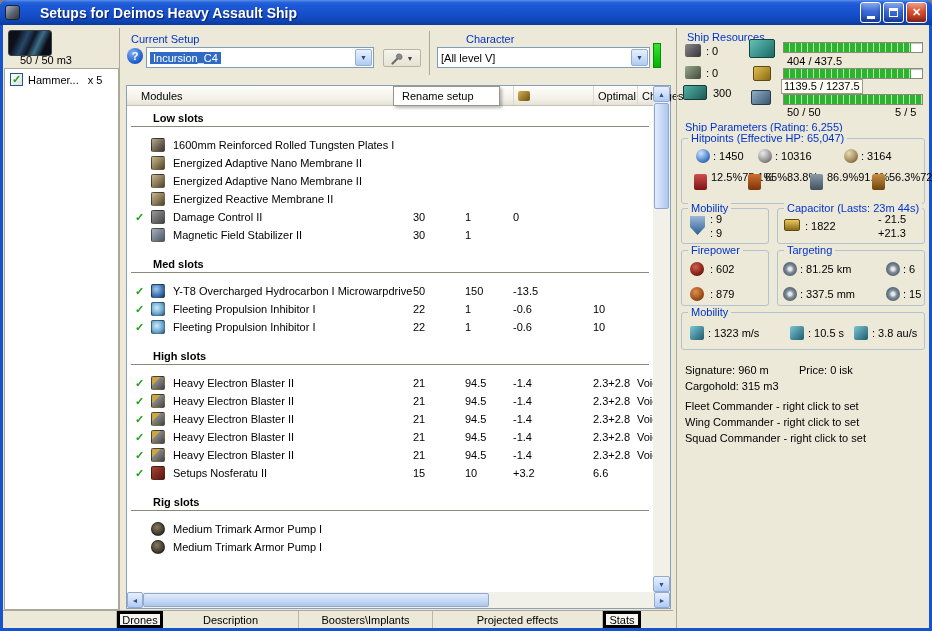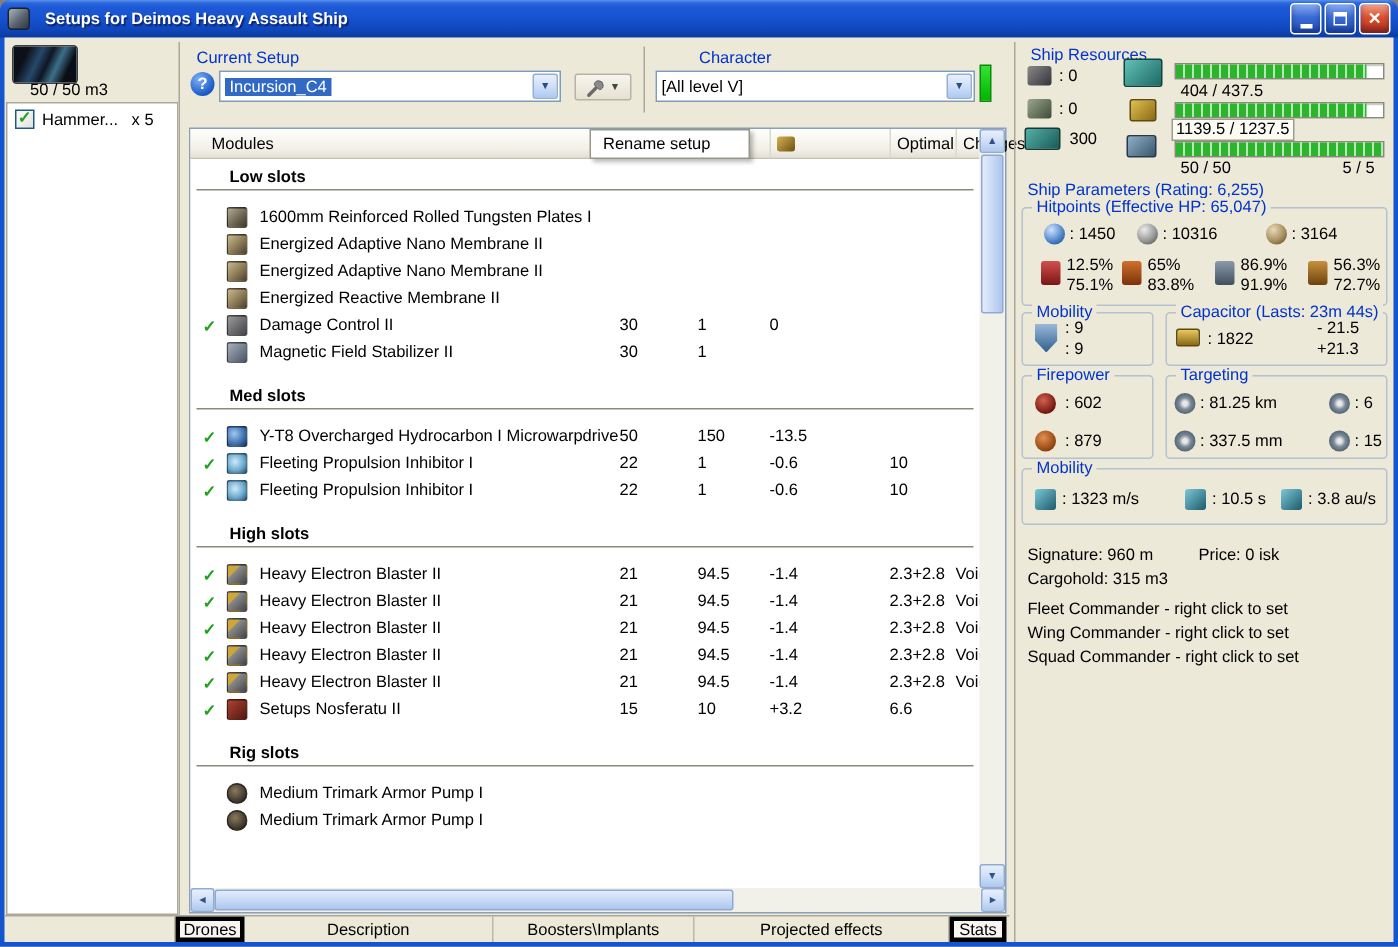--- a/index.html
+++ b/index.html
@@ -1,21 +1,21 @@
 <!DOCTYPE html>
 <html><head>
 <meta charset="utf-8">
 <style>
   *{box-sizing:border-box;margin:0;padding:0}
   html,body{width:932px;height:631px;overflow:hidden;font-family:"Liberation Sans",sans-serif;font-size:11px;color:#000;background:#808080}
   .window{position:absolute;inset:0;background:#1455cf;border-radius:7px 7px 0 0}
   .titlebar{position:absolute;left:0;top:0;right:0;height:25px;border-radius:7px 7px 0 0;display:flex;align-items:center;padding:0 5px;
     background:linear-gradient(180deg,#5a93e8 0%,#2b67dd 8%,#1d58d6 20%,#1550cc 55%,#0f46ba 80%,#0a3a9c 100%)}
   .app-icon{width:15px;height:15px;border-radius:3px;background:linear-gradient(135deg,#aab4c0,#59636f 55%,#2e343c);border:1px solid #1c2128;flex:0 0 auto}
-  .title{color:#fff;font-weight:bold;font-size:11px;margin-left:10px;text-shadow:1px 1px 1px rgba(0,0,40,.6);flex:1 1 auto;white-space:nowrap;overflow:hidden}
+  .title{color:#fff;font-weight:bold;font-size:14px;margin-left:20px;text-shadow:1px 1px 1px rgba(0,0,40,.6);flex:1 1 auto;white-space:nowrap;overflow:hidden}
   .tb-btns{display:flex;gap:2px}
   .tb-btn{width:21px;height:21px;border-radius:3px;border:1px solid #fff;display:flex;align-items:center;justify-content:center;color:#fff;font-weight:bold;font-size:11px;
     background:linear-gradient(180deg,#88aaf0,#3a6ad4 45%,#2252ba);box-shadow:inset 0 -3px 4px rgba(0,0,60,.35)}
   .tb-btn.close{background:linear-gradient(180deg,#f0a088,#dd5030 45%,#b03014);}
   .min-glyph{width:8px;height:3px;background:#fff;margin-top:9px}
   .max-glyph{width:9px;height:9px;border:1px solid #fff;border-top:3px solid #fff}
   .content{position:absolute;left:3px;top:25px;right:3px;bottom:3px;background:#ece9d8}
 
   
   .left-panel{position:absolute;left:4px;top:28px;width:116px;height:582px;border-right:1px solid #aca899}
@@ -84,21 +84,21 @@
 
   .rename-popup{position:absolute;left:393px;top:86px;width:107px;height:20px;background:#fff;border:1px solid #9a9686;box-shadow:2px 2px 3px rgba(0,0,0,.28);
     line-height:18px;padding-left:8px;z-index:5}
 
   
   .bottom-tabbar{position:absolute;left:3px;top:610px;width:670px;height:18px;border-top:1px solid #aca899;display:flex;align-items:stretch}
   .tab-spacer{width:114px;border-right:1px solid #bcb8a8}
   .btab{display:flex;align-items:center;justify-content:center;border-right:1px solid #bcb8a8;white-space:nowrap}
   .btab.active{border:3px solid #000000;background:#f6f5ef}
   [data-name="tab-drones"]{width:46px}
-  [data-name="tab-description"]{width:166px}
+  [data-name="tab-description"]{width:136px}
   [data-name="tab-boosters-implants"]{width:134px}
   [data-name="tab-projected-effects"]{width:170px}
   [data-name="tab-stats"]{width:38px}
 
   
   .right-panel{position:absolute;left:676px;top:28px;width:253px;height:600px;border-left:1px solid #aca899}
   .rp .abs,.right-panel span,.right-panel div{line-height:13px}
   .rval{position:absolute;white-space:nowrap}
   .rval.boxed{border:1px solid #9a9a8a;background:#fdfcf4;padding:0 2px}
   .ricon{position:absolute;border-radius:2px}
@@ -114,21 +114,21 @@
   .gtitle{position:absolute;top:-7px;left:6px;background:#ece9d8;padding:0 3px;color:#0033cc;white-space:nowrap}
   .sicon{position:absolute;width:14px;height:14px;border-radius:50%}
   .sicon.shield{background:radial-gradient(circle at 35% 30%,#cfe4ff,#4a80c8 60%,#173f78)}
   .sicon.armor{background:radial-gradient(circle at 35% 30%,#ececec,#909090 60%,#3f3f3f)}
   .sicon.hull{background:radial-gradient(circle at 35% 30%,#ead9b8,#a08858 60%,#4e3f22)}
   .sicon.sq{border-radius:2px;width:13px;height:16px}
   .sicon.em{background:linear-gradient(180deg,#d05050,#7c1414)}
   .sicon.thermal{background:linear-gradient(180deg,#d07030,#7c3208)}
   .sicon.kinetic{background:linear-gradient(180deg,#8a9aa8,#40505e)}
   .sicon.explosive{background:linear-gradient(180deg,#c89040,#6e420c)}
-  .resist{position:absolute;display:flex;flex-direction:column;line-height:12px}
+  .resist{position:absolute;display:flex;line-height:12px}
   .sicon.def{border-radius:0;width:15px;height:19px;background:linear-gradient(180deg,#9ab8d8,#2e5e90);clip-path:polygon(0 0,100% 0,100% 58%,50% 100%,0 58%)}
   .sicon.capb{border-radius:2px;width:16px;height:12px;background:linear-gradient(180deg,#e8c860,#8a6a14);border:1px solid #5e4a10}
   .sicon.dps{background:radial-gradient(circle at 40% 35%,#d06050,#6e120a 75%)}
   .sicon.volley{background:radial-gradient(circle at 40% 35%,#e09050,#8a3c0a 75%)}
   .sicon.targ{background:radial-gradient(circle at 50% 50%,#e8e8e8 15%,#7a8a98 40%,#33404c)}
   .sicon.mob{border-radius:2px;background:linear-gradient(135deg,#7ac8d8,#1e5a6a)}
   .ftr{position:absolute;white-space:nowrap}
 </style>
 </head>
 <body>

